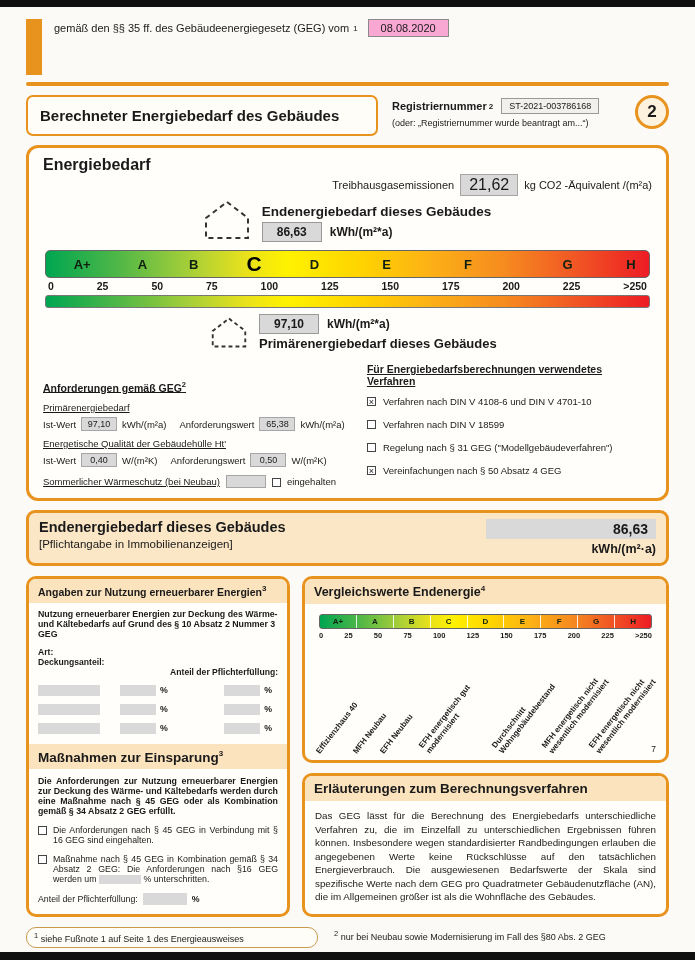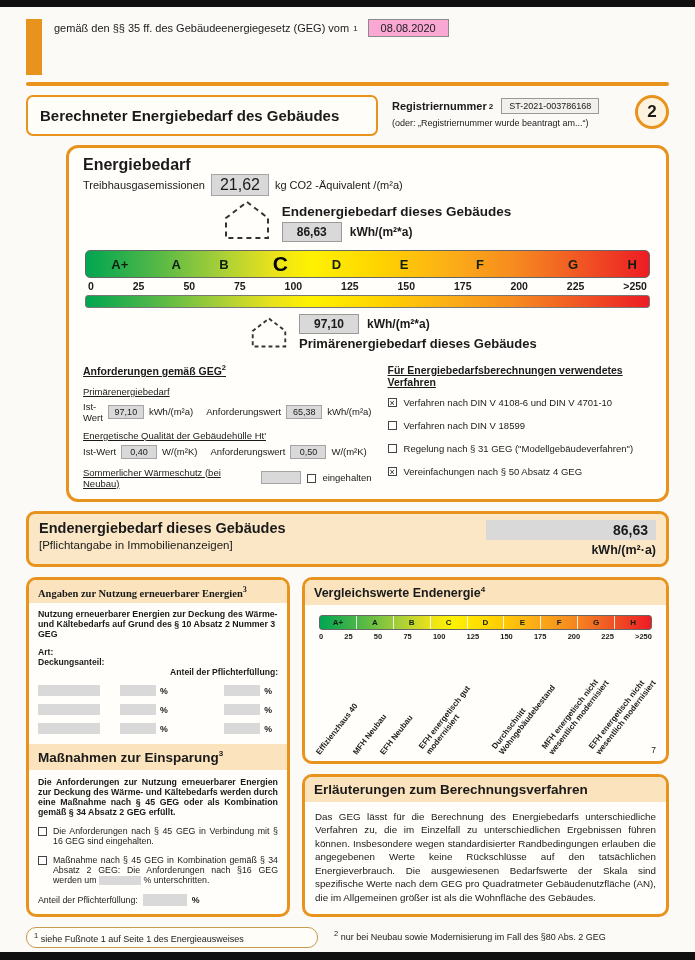--- a/index.html
+++ b/index.html
@@ -25,23 +25,23 @@
   .section-row { display:flex; align-items:flex-start; gap:14px; }
   .section-title-box { flex:0 0 352px; border:2.5px solid var(--orange); border-radius:7px; padding:10px 12px; font-weight:bold; font-size:15px; background:#fffdf8; }
   .registry { flex:1; padding-top:3px; }
   .registry-line { font-size:11px; font-weight:bold; display:flex; align-items:center; }
   .registry-line sup { font-size:8px; margin-left:2px; }
   .reg-value { border:1px solid #999; background:#f2f0ec; font-weight:normal; font-size:9px; padding:2px 7px; margin-left:8px; }
   .reg-note { font-size:9px; margin-top:4px; font-weight:normal; }
   .page-badge { flex:0 0 34px; width:34px; height:34px; border:3px solid var(--orange); border-radius:50%; display:flex; align-items:center; justify-content:center; font-weight:bold; font-size:17px; background:#fdf2dd; }
 
   
-  .energy-box { border:3px solid var(--orange); border-radius:12px; margin-top:9px; padding:8px 14px 10px; background:#fffefb;margin-left:40px; }
+  .energy-box { border:3px solid var(--orange); border-radius:12px; margin-top:9px; padding:8px 14px 10px; background:#fffefb; }
   .energy-title { font-size:16px; font-weight:bold; }
-  .ghg-row { display:flex; align-items:center; gap:6px; font-size:11px; margin-top:0px; }
+  .ghg-row { display:flex; justify-content:flex-end; align-items:center; gap:6px; font-size:11px; margin-top:0px; }
   .value-box { background:var(--gray); border:1px solid #a5a5a5; padding:1px 8px; font-size:16px; }
   .end-block { display:flex; justify-content:center; align-items:flex-start; gap:12px; margin-top:4px; }
   .end-text { display:flex; flex-direction:column; gap:3px; }
   .end-label { font-weight:bold; font-size:13.5px; padding-top:4px; }
   .end-value-row { display:flex; align-items:center; gap:8px; }
   .big-value { background:var(--gray); border:1px solid #999; font-weight:bold; font-size:12px; padding:2px 14px; }
   .unit-bold { font-weight:bold; font-size:12px; }
 
   .scale-wrap { margin:8px 2px 0; }
   .energy-gradient { background:linear-gradient(90deg,#00a651 0%,#50b747 12%,#a8cf38 24%,#e8e11c 33%,#fff200 40%,#ffd400 52%,#fcb016 64%,#f68b1f 76%,#f15a24 87%,#ed1c24 100%); }
@@ -75,21 +75,21 @@
   .sum-val { background:var(--gray); text-align:right; font-weight:bold; font-size:14px; padding:2px 8px; }
   .sum-unit { text-align:right; font-weight:bold; font-size:12.5px; margin-top:3px; }
 
   
   .lower { display:flex; gap:12px; margin-top:10px; align-items:stretch; }
   .left-col { flex:0 0 264px; border:3px solid var(--orange); border-radius:10px; background:#fffefb; overflow:hidden; }
   .right-col { flex:1; display:flex; flex-direction:column; gap:10px; }
   .box { border:3px solid var(--orange); border-radius:10px; background:#fffefb; overflow:hidden; }
   .band { background:var(--band); padding:5px 9px; font-weight:bold; }
   .band sup { font-size:8px; }
-  .band-sm { font-size:10.5px;font-family:Liberation Serif, serif; }
+  .band-sm { font-size:10.5px; }
   .band-lg { font-size:13.5px; }
 
   .ren-body { padding:6px 9px 4px; font-size:8.8px; font-weight:bold; }
   .ren-head { display:flex; padding:4px 9px 0; font-size:8.6px; font-weight:bold;flex-direction:column; }
   .ren-head .c1 { width:82px; } .ren-head .c2 { width:78px; } .ren-head .c3 { flex:1; }
   .ren-row { display:flex; align-items:center; padding:0 9px; margin-top:8px; }
   .gbox { background:var(--gray); height:11px; display:inline-block; }
   .g1 { width:62px; margin-right:20px; }
   .g2 { width:36px; margin-right:4px; }
   .pct { font-size:8.8px; font-weight:bold; }

